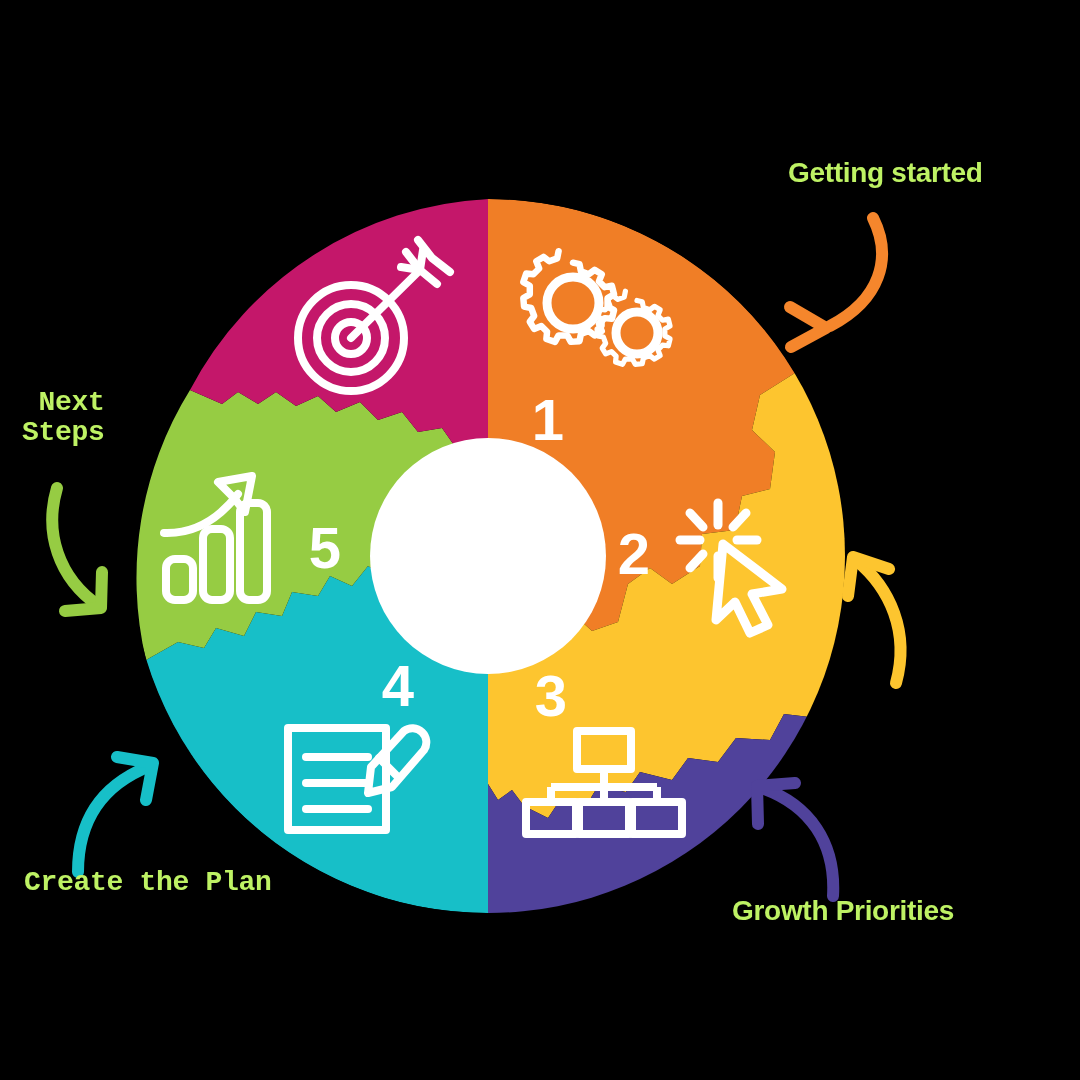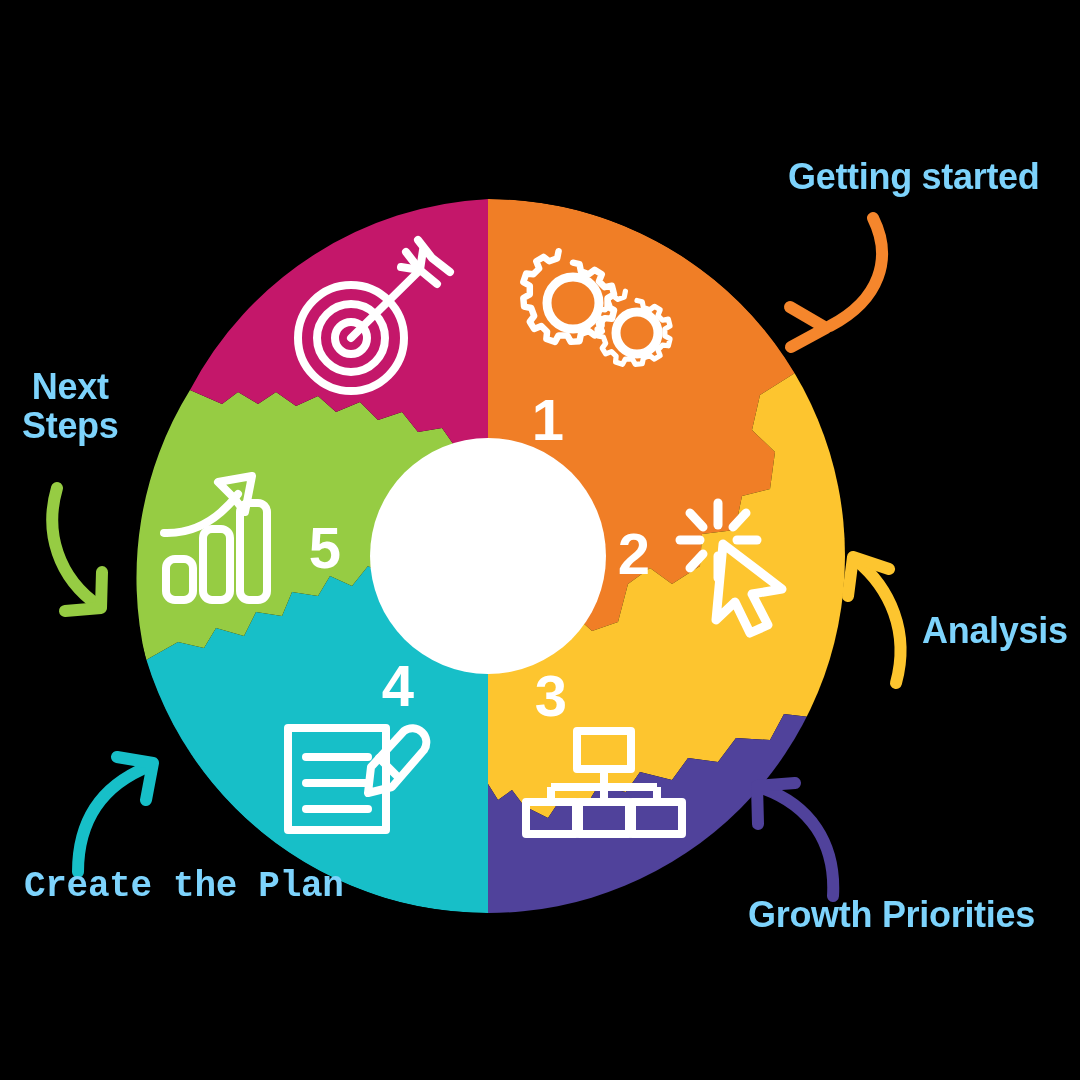--- a/index.html
+++ b/index.html
@@ -14,32 +14,32 @@
 
   .seg-number {
     font-weight: 700;
     font-size: 58px;
     fill: #ffffff;
     font-family: "Liberation Sans", sans-serif;
   }
 
   .callout {
     position: absolute;
-    color: #7dd3fc;
+    color: #bef264;
     font-weight: 700;
-    font-size: 36px;
+    font-size: 28px;
     line-height: 1.08;
     letter-spacing: -0.3px;
     white-space: pre-line;
   }
   #lbl-getting-started { left: 788px; top: 158px; }
   #lbl-analysis        { left: 922px; top: 612px; }
-  #lbl-growth          { left: 748px; top: 896px; }
+  #lbl-growth          { left: 732px; top: 896px; }
   #lbl-create-plan     { left: 24px;  top: 868px; font-family: Liberation Mono, monospace; }
-  #lbl-next-steps      { left: 22px;  top: 368px; text-align: center; }
+  #lbl-next-steps      { left: 22px;  top: 388px; text-align: right; font-family: Liberation Mono, monospace; }
 </style>
 </head>
 <body>
 
 <div id="stage">
 
   <svg id="wheel" viewBox="0 0 1080 1080">
     <defs>
 
       <clipPath id="wheelClip">
@@ -190,21 +190,20 @@
 
       <g stroke="#96cc43">
         <path d="M57,488 C44,532 58,578 99,606"></path>
         <path d="M102,572 L101,608 L65,611"></path>
       </g>
     </g>
   </svg>
 
   <div class="callout" id="lbl-getting-started">Getting started</div>
 
-  <div class="callout" id="lbl-analysis">Analysis</div>
 
   <div class="callout" id="lbl-growth">Growth Priorities</div>
 
   <div class="callout" id="lbl-create-plan">Create the Plan</div>
 
   <div class="callout" id="lbl-next-steps">Next
 Steps</div>
 
 </div>
 

